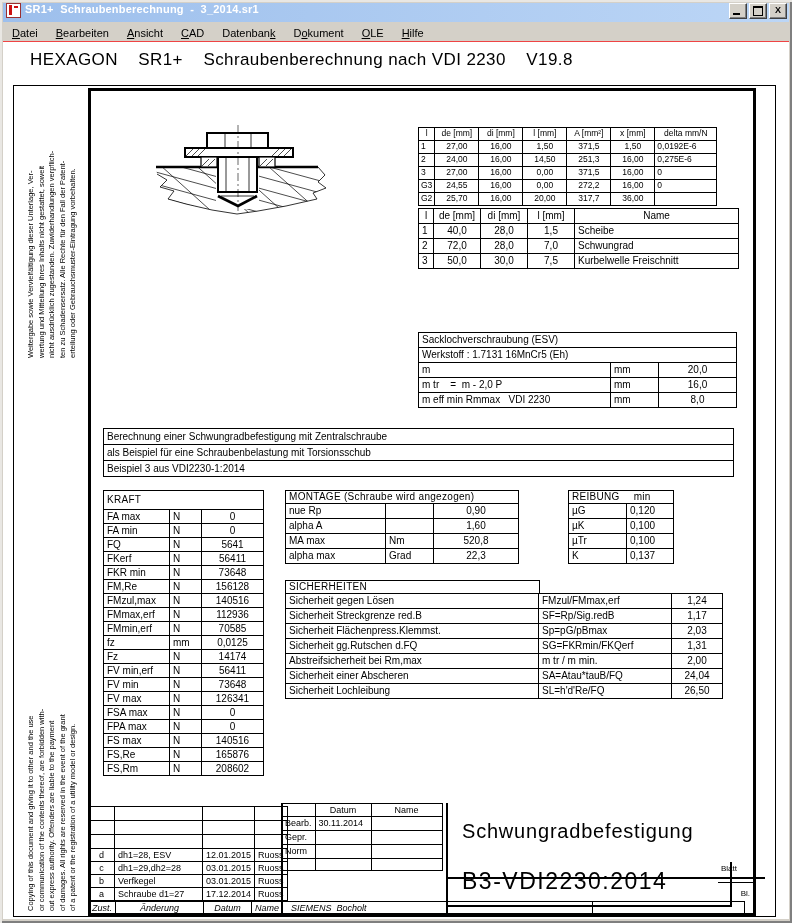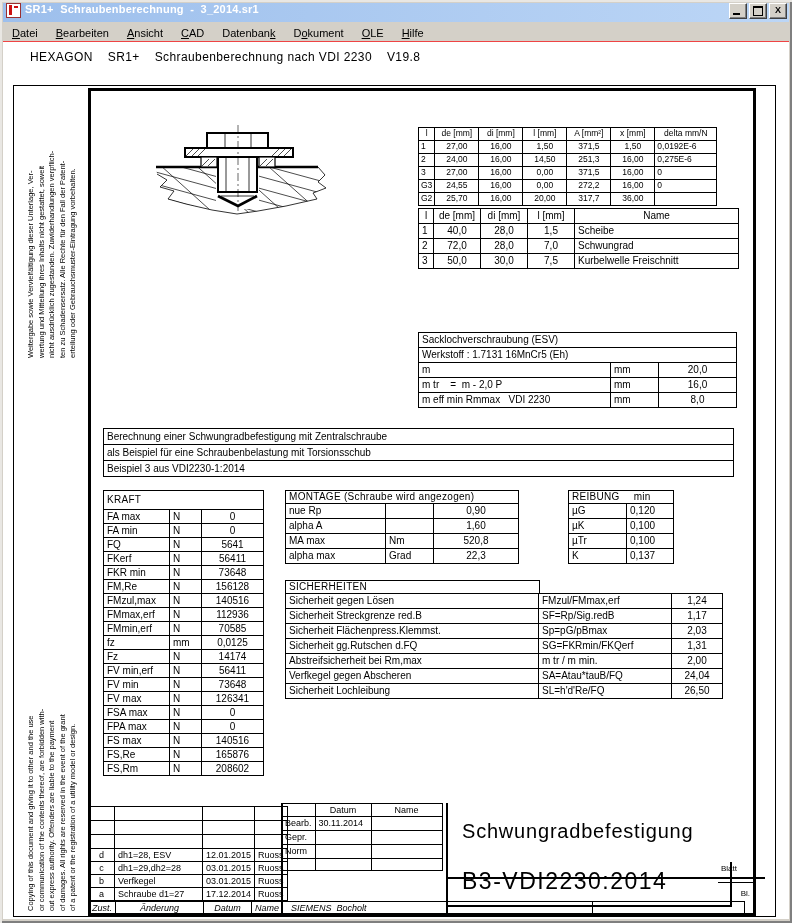--- a/index.html
+++ b/index.html
@@ -19,21 +19,21 @@
     box-shadow:inset -1px -1px 0 #808080;position:relative;font-size:9px;font-weight:bold;
     text-align:center;line-height:13px;color:#000;}
   .wbtn .mingl{position:absolute;left:3px;bottom:3px;width:7px;height:2px;background:#000;}
   .wbtn .maxgl{position:absolute;left:3px;top:2px;width:8px;height:7px;border:1px solid #000;border-top:2px solid #000;}
   #menubar{position:absolute;left:3px;top:22px;width:786px;height:19px;background:#d4d0c8;
     border-bottom:6px solid #ef4444;display:flex;align-items:flex-end;}
   .mitem{font-size:11px;color:#000;padding:2px 9px;white-space:nowrap;}
   .u{text-decoration:underline;}
   
   #client{position:absolute;left:3px;top:42px;width:786px;height:877px;background:#fff;}
-  #doc-header{position:absolute;left:30px;top:50px;font-size:12px;color:#000;white-space:pre;letter-spacing:.4px;}
+  #doc-header{position:absolute;left:30px;top:50px;font-size:17px;color:#000;white-space:pre;letter-spacing:.4px;}
   #paper-outline{position:absolute;left:13px;top:85px;width:761px;height:830px;border:1px solid #000;}
   #frame{position:absolute;left:88px;top:88px;width:662px;height:822px;border:3px solid #000;}
   
   .rot{position:absolute;transform:rotate(-90deg);transform-origin:0 0;}
   #german-note{left:26px;top:358px;width:268px;}
   #english-note{left:26px;top:911px;width:305px;}
   .mline{font-size:7.5px;line-height:10.5px;color:#000;white-space:nowrap;}
   
   table{position:absolute;border-collapse:collapse;table-layout:fixed;}
   td,th{border:1px solid #000;font:10px/1.15 "Liberation Sans",sans-serif;font-weight:normal;
@@ -577,21 +577,21 @@
           <td class="c">1,31</td>
         </tr>
 
         <tr>
           <td>Abstreifsicherheit bei Rm,max</td>
           <td>m tr / m min.</td>
           <td class="c">2,00</td>
         </tr>
 
         <tr>
-          <td>Verfkegel gegen Abscheren</td>
+          <td>Sicherheit einer Abscheren</td>
           <td>SA=Atau*tauB/FQ</td>
           <td class="c">24,04</td>
         </tr>
 
         <tr>
           <td>Sicherheit Lochleibung</td>
           <td>SL=h'd'Re/FQ</td>
           <td class="c">26,50</td>
         </tr>
       </tbody>

